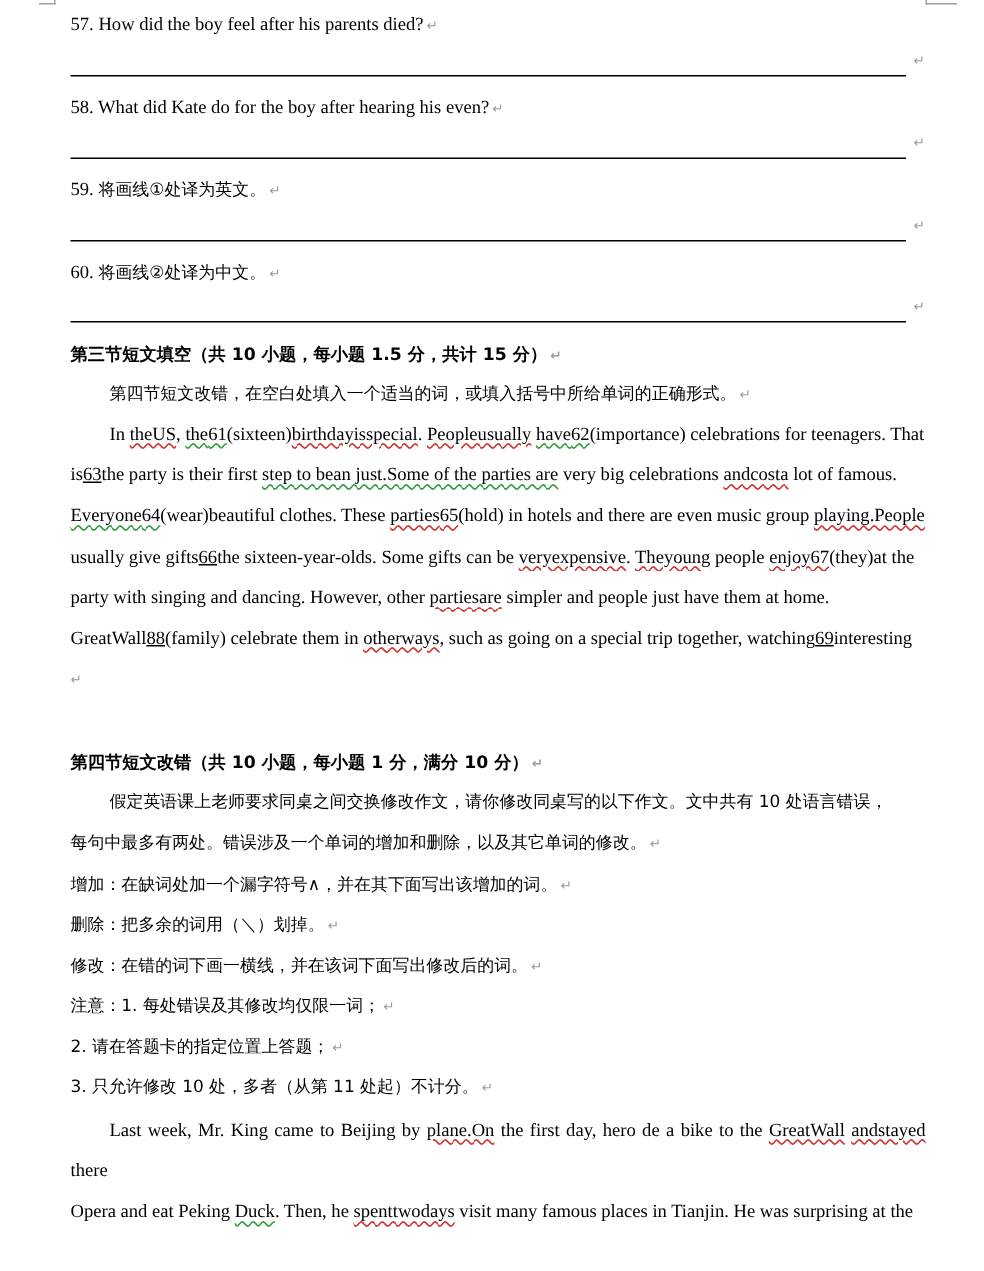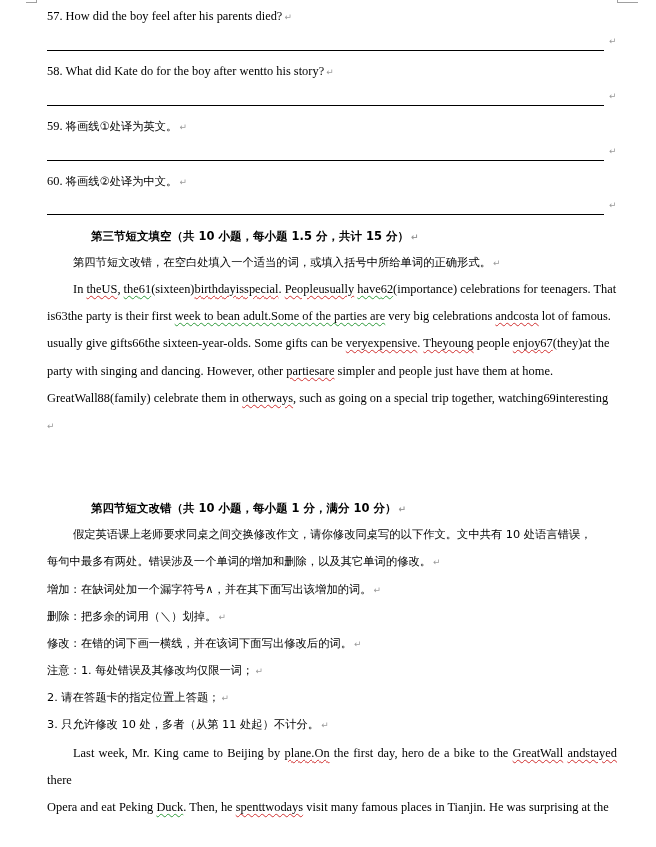--- a/index.html
+++ b/index.html
@@ -9,49 +9,49 @@
       color: #000;
     }
     .crop { position: absolute; border-color: #a0a0a0; border-style: solid; border-width: 0; }
     .crop-tl { left: 26px; top: 0; width: 10px; height: 2px; border-right-width: 1px; border-bottom-width: 1px; }
     .crop-tr { left: 617px; top: 0; width: 20px; height: 2px; border-left-width: 1px; border-bottom-width: 1px; }
 
     .page { position: absolute; left: 47px; top: 0; width: 570px; }
     .line { position: absolute; left: 0; white-space: nowrap; font-size: 12.4px; line-height: 16px; }
     .q { font-size: 12.4px; }
     .cn { font-family: "DejaVu Sans", sans-serif; font-size: 11.3px; }
-    .cn-bold { font-family: "DejaVu Sans", sans-serif; font-size: 11.5px; font-weight: bold; margin-left: 44px; }
+    .cn-bold { font-family: "DejaVu Sans", sans-serif; font-size: 11.5px; font-weight: bold; }
     .indent { left: 26px; }
     .para { position: absolute; left: 0; width: 570px; font-size: 12.4px; line-height: 27.2px; text-align: justify; text-align-last: left; }
     .para .first { display: inline-block; width: 26px; }
     .pm { color: #9a9a9a; font-family: "DejaVu Sans", sans-serif; font-size: 9px; margin-left: 2px; }
     .answer-line { position: absolute; left: 0; width: 557px; height: 0; border-top: 1.2px solid #000; }
     .answer-pm { position: absolute; left: 560px; }
-    .blank { text-decoration-color: #000; }
+    .blank { text-decoration: underline; text-decoration-color: #000; }
     .sq-red { text-decoration: underline wavy #d03030; text-decoration-thickness: 1px; text-underline-offset: 2px; }
     .sq-green { text-decoration: underline wavy #2e9a3a; text-decoration-thickness: 1px; text-underline-offset: 2px; }
   </style>
 </head>
 <body>
 
 <div class="crop crop-tl"></div>
 <div class="crop crop-tr"></div>
 
 <div class="page">
 
   <div class="line q" style="top:8px">
     <span>57.</span>
     <span>How did the boy feel  after his parents died?</span><span class="pm">↵</span>
   </div>
   <div class="answer-line" style="top:50px"></div>
   <span class="answer-pm pm" style="top:36px; position:absolute">↵</span>
 
   <div class="line q" style="top:63px">
     <span>58.</span>
-    <span>What did Kate  do for the boy after wentto  his story?</span><span class="pm">↵</span>
+    <span>What did Kate  do for the boy after hearing  his even?</span><span class="pm">↵</span>
   </div>
   <div class="answer-line" style="top:105px"></div>
   <span class="answer-pm pm" style="top:91px; position:absolute">↵</span>
 
   <div class="line" style="top:118px">
     <span class="q">59.</span>
     <span class="cn">将画线①处译为英文。</span><span class="pm">↵</span>
   </div>
   <div class="answer-line" style="top:160px"></div>
   <span class="answer-pm pm" style="top:146px; position:absolute">↵</span>
@@ -67,22 +67,23 @@
     <span>第三节短文填空（共 10 小题，每小题 1.5 分，共计 15 分）</span><span class="pm">↵</span>
   </div>
   <div class="line cn indent" style="top:255px">
     <span>第四节短文改错，在空白处填入一个适当的词，或填入括号中所给单词的正确形式。</span><span class="pm">↵</span>
   </div>
 
   <div class="para" style="top:276px">
 
     <div><span class="first"></span><span>In </span><span class="sq-red">theUS</span><span>, </span><span class="sq-green">the</span><span class="blank sq-green">61</span><span>(sixteen)</span><span class="sq-red">birthdayisspecial</span><span>. </span><span class="sq-red">Peopleusually</span><span> </span><span class="sq-green">have</span><span class="blank sq-green">62</span><span>(importance) celebrations for teenagers. That</span></div>
 
-    <div><span>is</span><span class="blank">63</span><span>the party is  their first  </span><span class="sq-green">week to bean adult.Some of the parties are</span><span> very big celebrations  </span><span class="sq-red">andcosta</span><span> lot of famous.</span></div>
+    <div><span>is</span><span class="blank">63</span><span>the party is  their first  </span><span class="sq-green">step to bean just.Some of the parties are</span><span> very big celebrations  </span><span class="sq-red">andcosta</span><span> lot of famous.</span></div>
 
+    <div><span class="sq-green">Everyone</span><span class="blank sq-green">64</span><span>(wear)beautiful clothes. These </span><span class="sq-red">parties</span><span class="blank sq-red">65</span><span>(hold) in hotels and there are even music group </span><span class="sq-red">playing.People</span></div>
 
     <div><span>usually give gifts</span><span class="blank">66</span><span>the sixteen-year-olds. Some gifts can be </span><span class="sq-red">veryexpensive</span><span>. </span><span class="sq-red">Theyoung</span><span> people </span><span class="sq-red">enjoy</span><span class="blank sq-red">67</span><span>(they)at the</span></div>
 
     <div><span>party  with  singing  and  dancing.  However,  other  </span><span class="sq-red">partiesare</span><span>  simpler  and  people  just  have  them  at  home.</span></div>
 
     <div><span>GreatWall</span><span class="blank">88</span><span>(family) celebrate them in </span><span class="sq-red">otherways</span><span>, such as going on a special trip together, watching</span><span class="blank">69</span><span>interesting</span></div>
 
 
     <div><span class="pm" style="margin-left:0">↵</span></div>
   </div>

